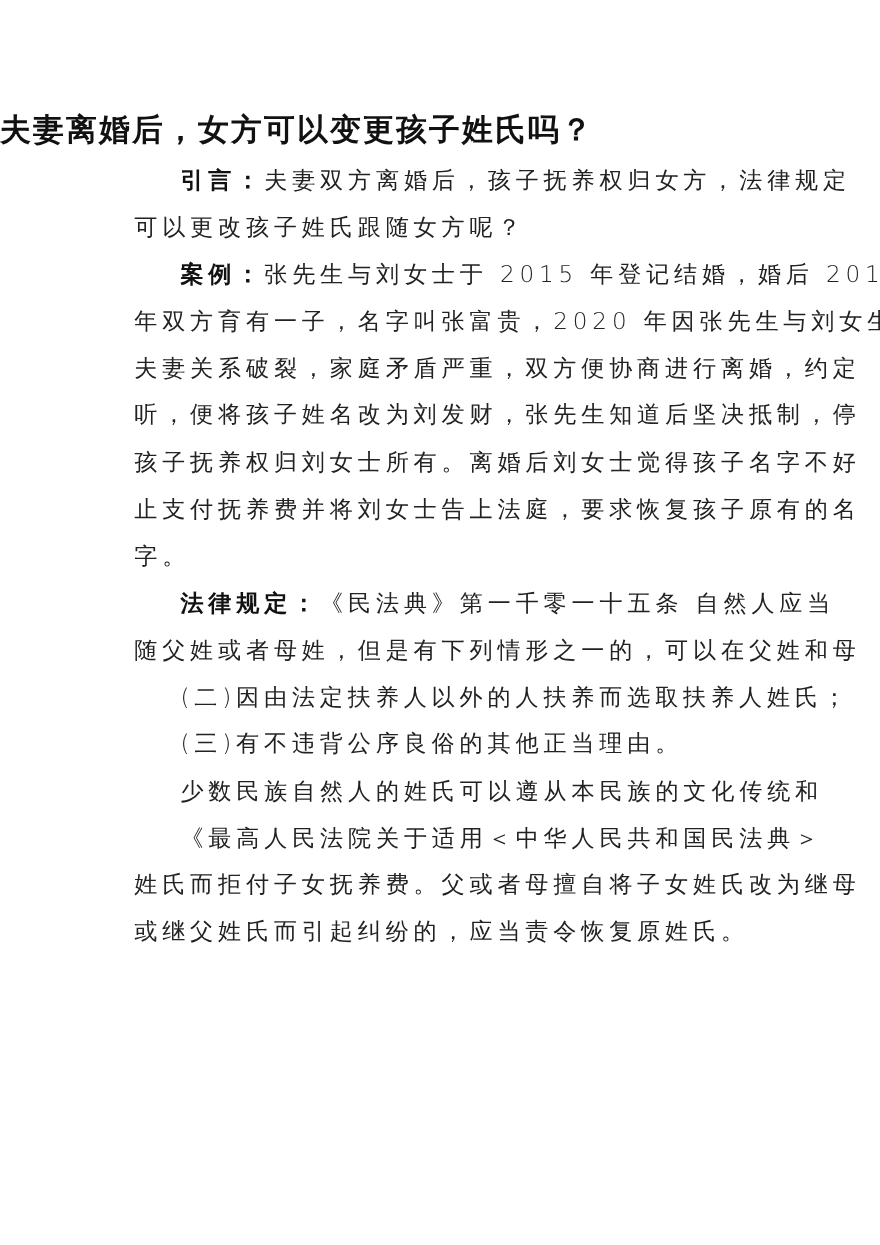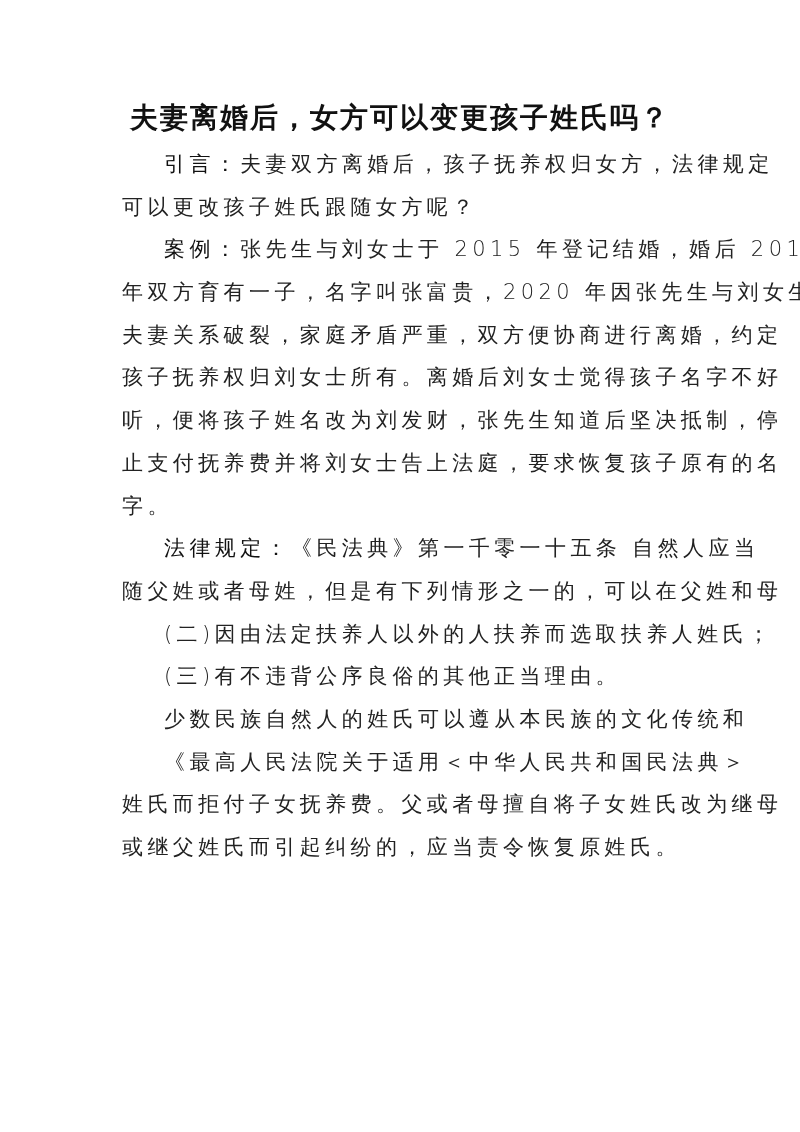--- a/index.html
+++ b/index.html
@@ -4,52 +4,52 @@
 <style>
   html, body { margin: 0; padding: 0; background: #ffffff; }
   body {
     width: 800px; height: 1132px; position: relative; overflow: hidden;
     font-family: "DejaVu Serif", "Liberation Serif", serif;
     color: #1a1a1a;
   }
   .page { position: absolute; left: 0; top: 0; width: 800px; height: 1132px; background: #fff; }
   .title {
     position: absolute; left: 0; width: 800px; top: 98px;
-    text-align: center; font-size: 28px; line-height: 40px;
+    font-size: 28px; line-height: 40px;
     font-weight: bold; color: #111; letter-spacing: 2px;
     font-family: "DejaVu Sans", "Liberation Sans", sans-serif;
   }
   .body-text {
     position: absolute; left: 122px; top: 143px; width: 560px;
     font-size: 21px; line-height: 42.7px; color: #222;
     letter-spacing: 4.4px;
     font-family: "DejaVu Sans", "Liberation Sans", sans-serif;
     font-weight: 300;
   }
   .line { display: block; white-space: nowrap; height: 42.7px; overflow: visible; }
   .indent { padding-left: 42px; }
-  .lead { font-weight: normal; color: #111; margin-top: 26px; }
+  .lead { font-weight: bold; color: #111; margin-top: 26px; }
 </style>
 </head>
 <body>
 
 <div class="page">
 
   <div class="title">夫妻离婚后，女方可以变更孩子姓氏吗？</div>
 
   <div class="body-text">
 
     <span class="line indent"><span class="lead">引言：</span><span>夫妻双方离婚后，孩子抚养权归女方，法律规定</span></span>
     <span class="line">可以更改孩子姓氏跟随女方呢？</span>
 
     <span class="line indent"><span class="lead">案例：</span><span>张先生与刘女士于 2015 年登记结婚，婚后 2017</span></span>
     <span class="line">年双方育有一子，名字叫张富贵，2020 年因张先生与刘女生</span>
     <span class="line">夫妻关系破裂，家庭矛盾严重，双方便协商进行离婚，约定</span>
+    <span class="line">听，便将孩子姓名改为刘发财，张先生知道后坚决抵制，停</span>
     <span class="line">孩子抚养权归刘女士所有。离婚后刘女士觉得孩子名字不好</span>
-    <span class="line">听，便将孩子姓名改为刘发财，张先生知道后坚决抵制，停</span>
     <span class="line">止支付抚养费并将刘女士告上法庭，要求恢复孩子原有的名</span>
     <span class="line">字。</span>
 
     <span class="line indent"><span class="lead">法律规定：</span><span>《民法典》第一千零一十五条 自然人应当</span></span>
     <span class="line">随父姓或者母姓，但是有下列情形之一的，可以在父姓和母</span>
 
     <span class="line indent">(二)因由法定扶养人以外的人扶养而选取扶养人姓氏；</span>
     <span class="line indent">(三)有不违背公序良俗的其他正当理由。</span>
 
     <span class="line indent">少数民族自然人的姓氏可以遵从本民族的文化传统和</span>

